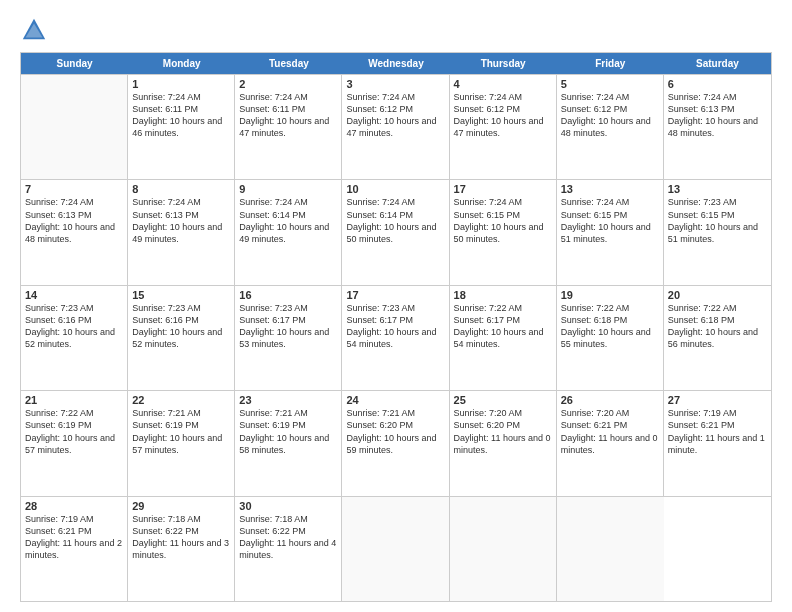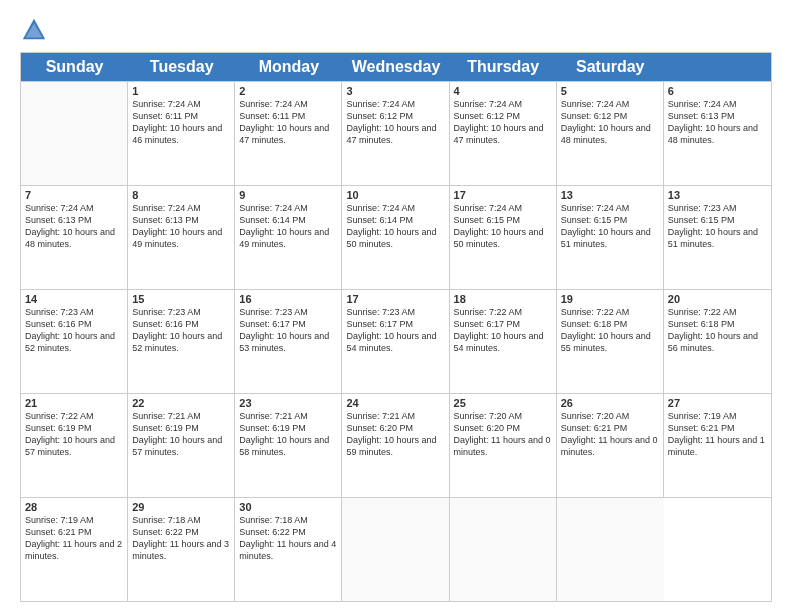--- a/index.html
+++ b/index.html
@@ -67,21 +67,21 @@
       border: 1px solid #ccc;
     }
     .cal-header {
       display: grid;
       grid-template-columns: repeat(7, 1fr);
       background: #3a7abf;
     }
     .cal-header-cell {
       color: #fff;
       text-align: center;
-      font-size: 16px;
+      font-size: 10px;
       font-weight: bold;
       padding: 5px 2px;
     }
     .cal-body {
       display: flex;
       flex-direction: column;
       flex: 1;
     }
     .cal-row {
       display: grid;
@@ -132,24 +132,25 @@
     </div>
     <div class="title-area">
       <div class="month-year"></div>
       <div class="location"></div>
     </div>
   </div>
 
   <div class="calendar">
     <div class="cal-header" id="cal-header">
         <div class="cal-header-cell">Sunday</div>
+        <div class="cal-header-cell">Monday</div>
         <div class="cal-header-cell">Tuesday</div>
-        <div class="cal-header-cell">Monday</div>
         <div class="cal-header-cell">Wednesday</div>
         <div class="cal-header-cell">Thursday</div>
+        <div class="cal-header-cell">Friday</div>
         <div class="cal-header-cell">Saturday</div>
       </div>
     <div class="cal-body" id="cal-body">
         <div class="cal-row">
           <div class="cal-cell empty"></div>
           <div class="cal-cell">
             <div class="day-num">1</div>
             <div class="day-info" style="white-space: pre-line;">Sunrise: 7:24 AM
 Sunset: 6:11 PM
 Daylight: 10 hours and 46 minutes.</div>

